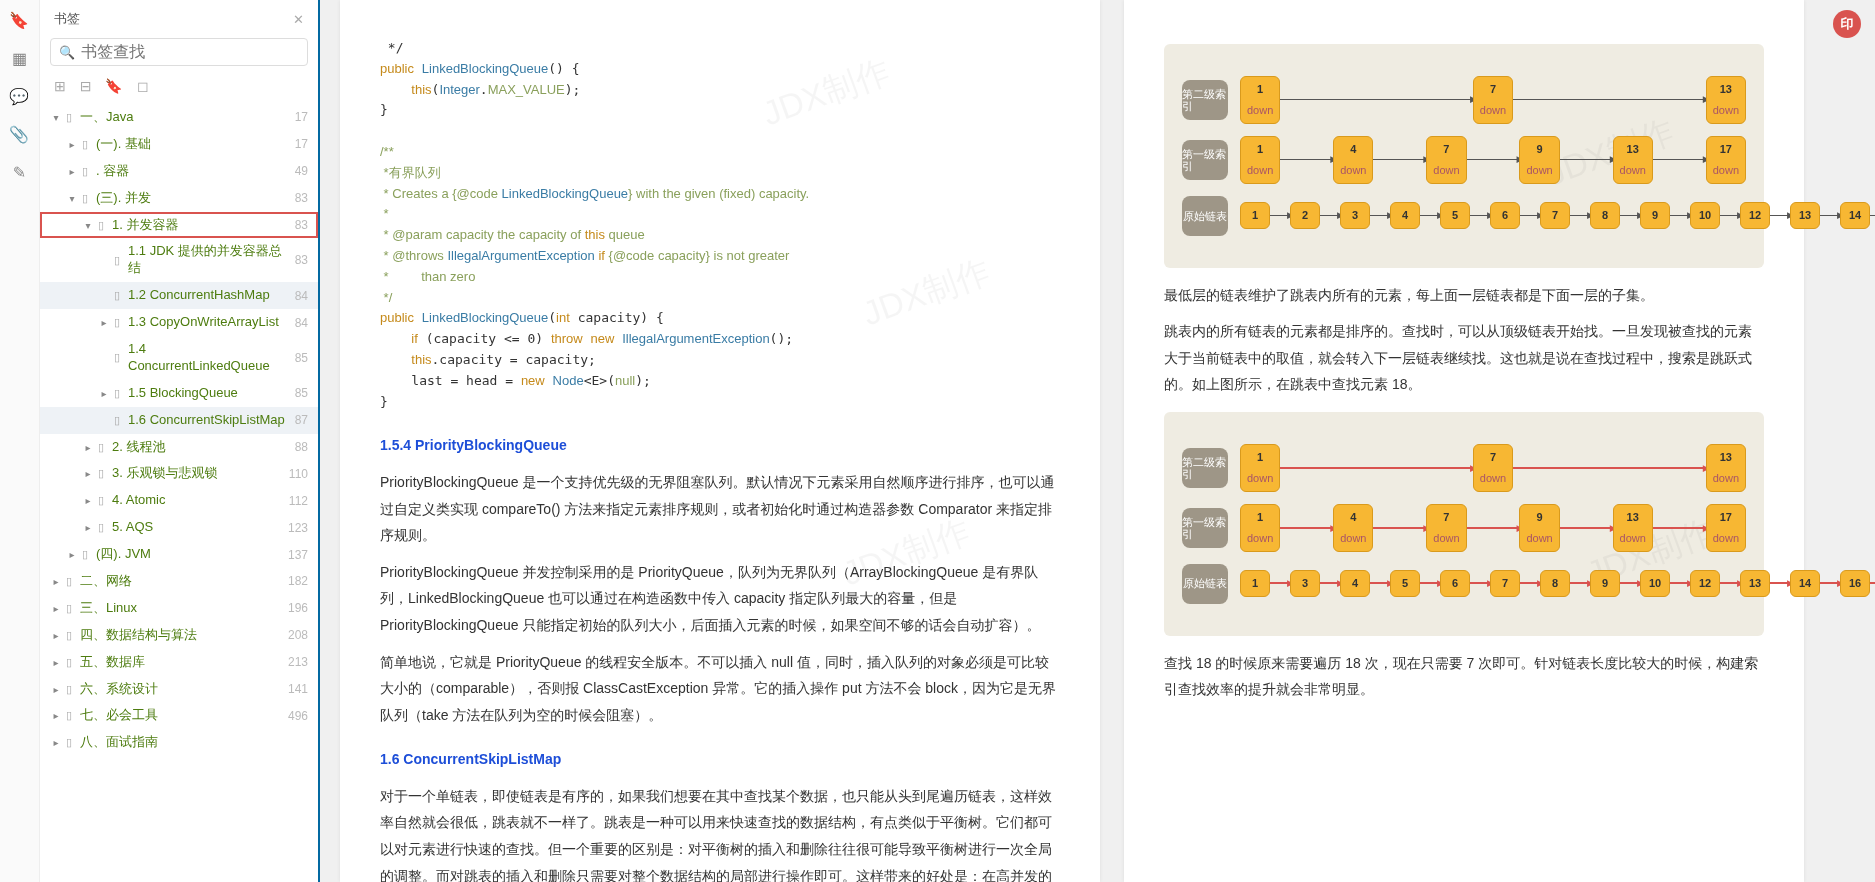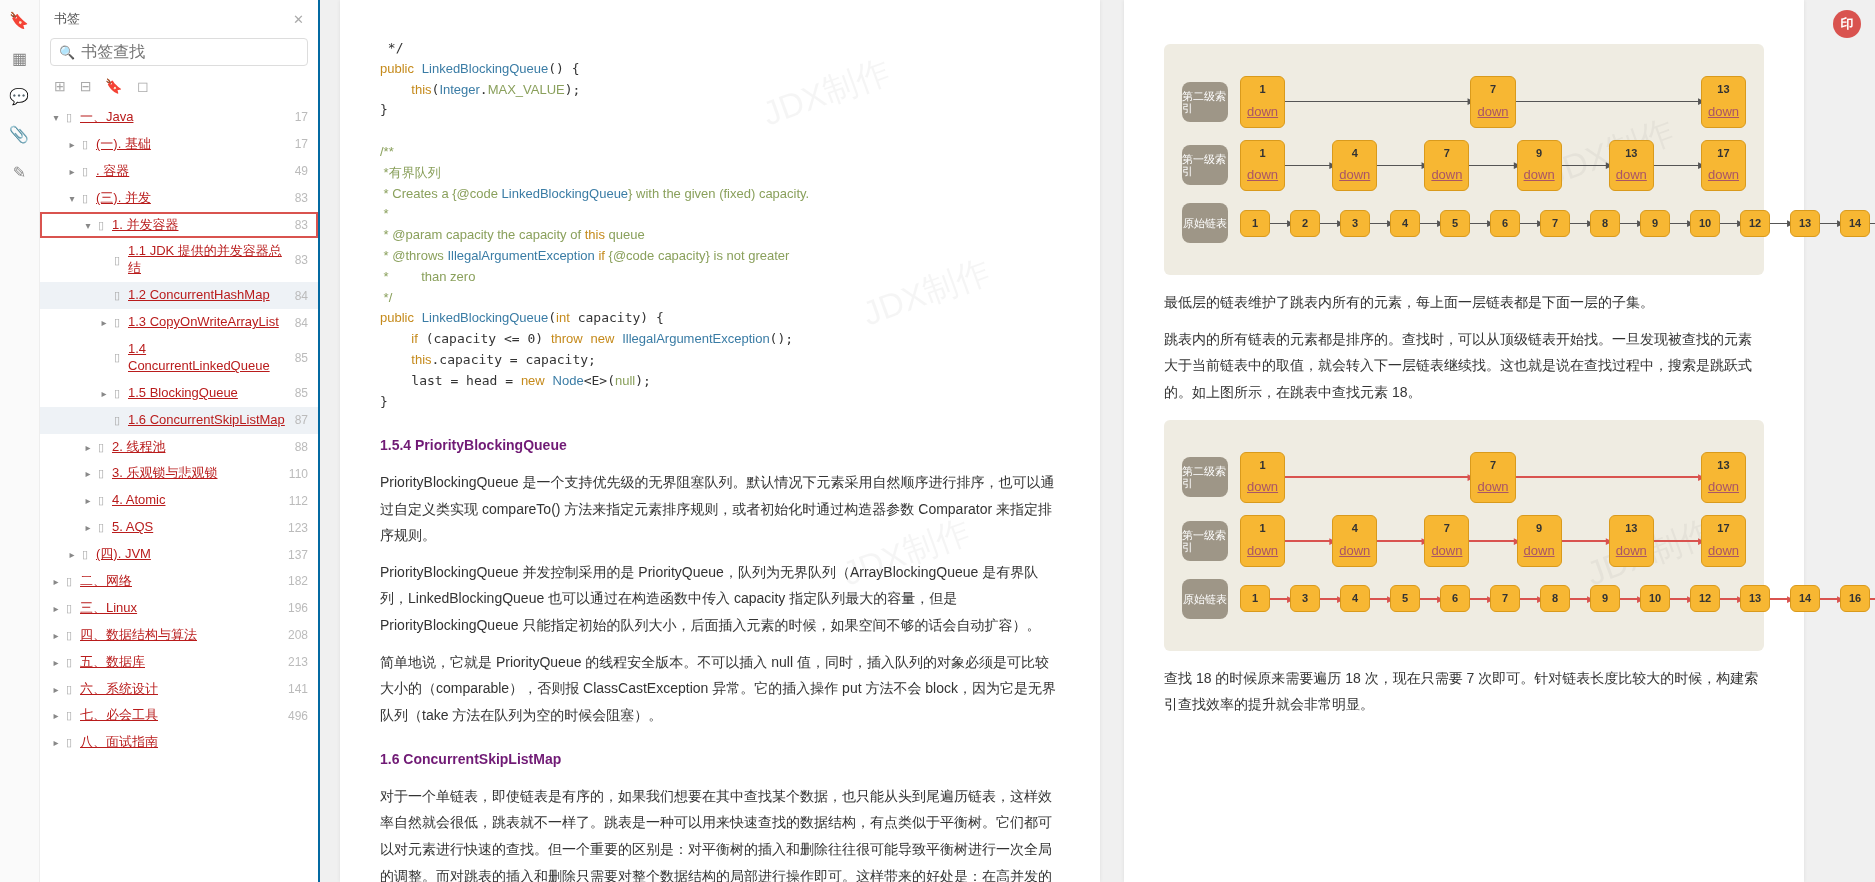--- a/index.html
+++ b/index.html
@@ -9,43 +9,43 @@
 .iconbar .ic.active { color:#d9534f; }
 .sidebar { width:280px; border-right:2px solid #0369a1; display:flex; flex-direction:column; background:#fff; font-size:13px; }
 .sb-head { display:flex; align-items:center; justify-content:space-between; padding:10px 14px 6px; color:#555; }
 .sb-search { margin:4px 10px 8px; display:flex; align-items:center; border:1px solid #ddd; border-radius:4px; padding:4px 8px; color:#aaa; gap:6px; }
 .sb-search input { border:none; outline:none; flex:1; font-size:16px; background:transparent; }
 .sb-tools { display:flex; gap:14px; padding:4px 14px 10px; color:#aaa; font-size:14px; }
 .tree { flex:1; overflow:auto; padding-bottom:20px; }
 .node { display:flex; align-items:center; padding:3px 10px 3px 0; cursor:pointer; position:relative; }
 .node .tw { width:12px; text-align:center; color:#888; font-size:10px; flex-shrink:0; }
 .node .bi { width:14px; text-align:center; color:#aaa; font-size:11px; flex-shrink:0; margin-right:4px; }
-.node .lbl { flex:1; white-space:normal; line-height:1.3; padding:2px 0; color:#b91c1c;text-decoration:underline; }
+.node .lbl { flex:1; white-space:normal; line-height:1.3; padding:2px 0; color:#4d7c0f; }
 .node .pg { color:#bbb; font-size:12px; margin-left:8px; flex-shrink:0; }
 .node.sel { background:#eef2f6; }
 .node.hl { outline:2px solid #d9534f; outline-offset:-2px; background:#fff; }
 .content { flex:1; display:flex; overflow:auto; background:#f0f0f0; gap:24px; padding:0 20px; }
 .page { background:#fff; padding:30px 40px; font-size:14px; line-height:1.9; color:#333; box-shadow:0 0 4px rgba(0,0,0,.08); }
 .page.left { width:760px; flex-shrink:0; }
 .page.right { width:680px; flex-shrink:0; }
 pre.code { font-family:Consolas,Menlo,monospace; font-size:13px; line-height:1.6; white-space:pre; margin:8px 0 20px; color:#333; }
 .c-kw { color:#c58a1b; }
 .c-ty { color:#3a7ca5; }
 .c-cm { color:#8aa05c; }
 .c-st { color:#8aa05c; }
-h4 { font-weight:600; margin:18px 0 10px; color:#701a75; }
+h4 { font-weight:600; margin:18px 0 10px; color:#1d4ed8; }
 p.para { margin:10px 0; }
 strong.b { font-weight:400; }
 .diagram { background:#efece2; border-radius:6px; padding:20px 18px; margin:14px 0; font-size:12px; }
 .drow { display:flex; align-items:center; margin:12px 0; }
 .dlabel { width:46px; height:40px; background:#9e9687; color:#fff; border-radius:8px; display:flex; align-items:center; justify-content:center; font-size:11px; text-align:left; line-height:1.1; margin-right:12px; flex-shrink:0; }
 .dnodes { display:flex; align-items:center; gap:0; flex:1; }
 .dnode { background:#f7b733; border:1px solid #d99a1c; border-radius:6px; padding:2px 6px; font-size:11px; color:#333; min-width:30px; text-align:center; position:relative; }
 .dnode .dn-val { font-weight:600; }
-.dnode .dn-down { font-size:13px; color:#a56; display:block;text-decoration:underline; }
+.dnode .dn-down { font-size:11px; color:#a56; display:block; }
 .darrow { flex:1; border-top:1px solid #555; position:relative; min-width:20px; }
 .darrow::after { content:"▶"; position:absolute; right:-4px; top:-9px; font-size:9px; color:#555; }
 .darrow.red { border-top:2px solid #d9534f; }
 .darrow.red::after { color:#d9534f; }
 .corner-badge { position:fixed; top:10px; right:14px; width:28px; height:28px; border-radius:50%; background:#d9534f; color:#fff; display:flex; align-items:center; justify-content:center; font-size:13px; font-weight:600; }
 .wm { position:absolute; color:rgba(0,0,0,.04); font-size:34px; transform:rotate(-20deg); pointer-events:none; }
 </style>
 </head>
 <body>
 

